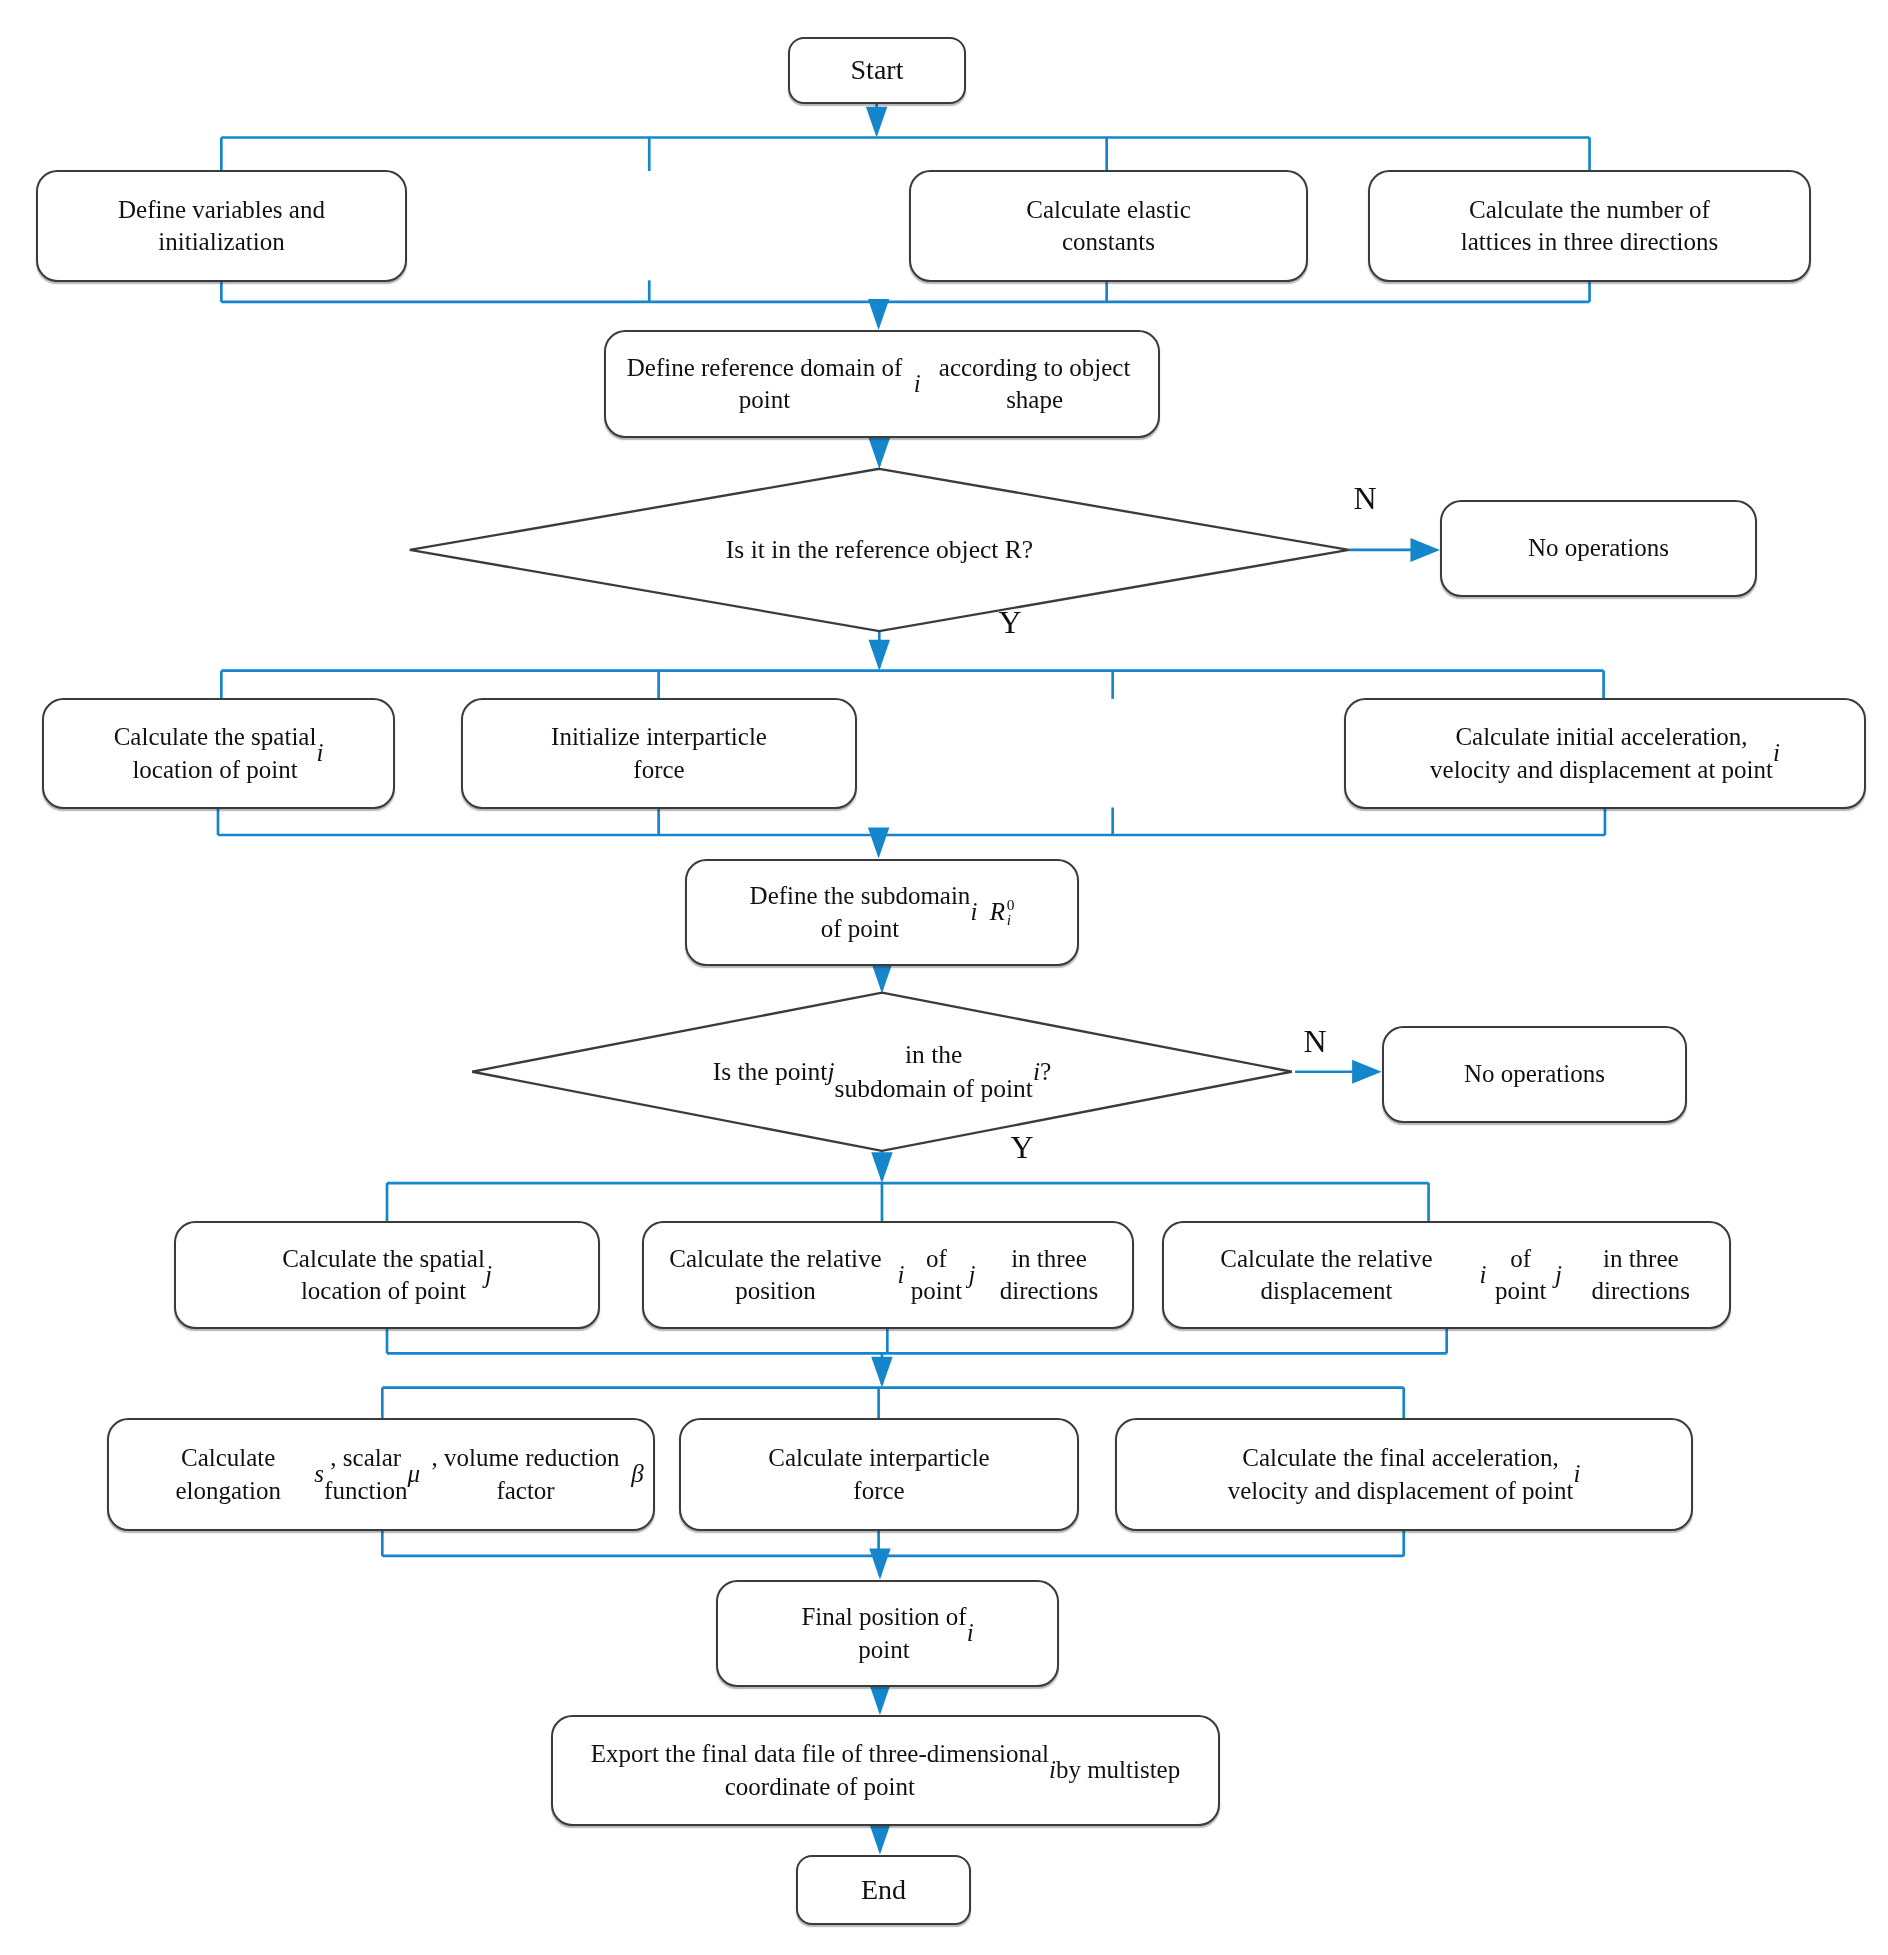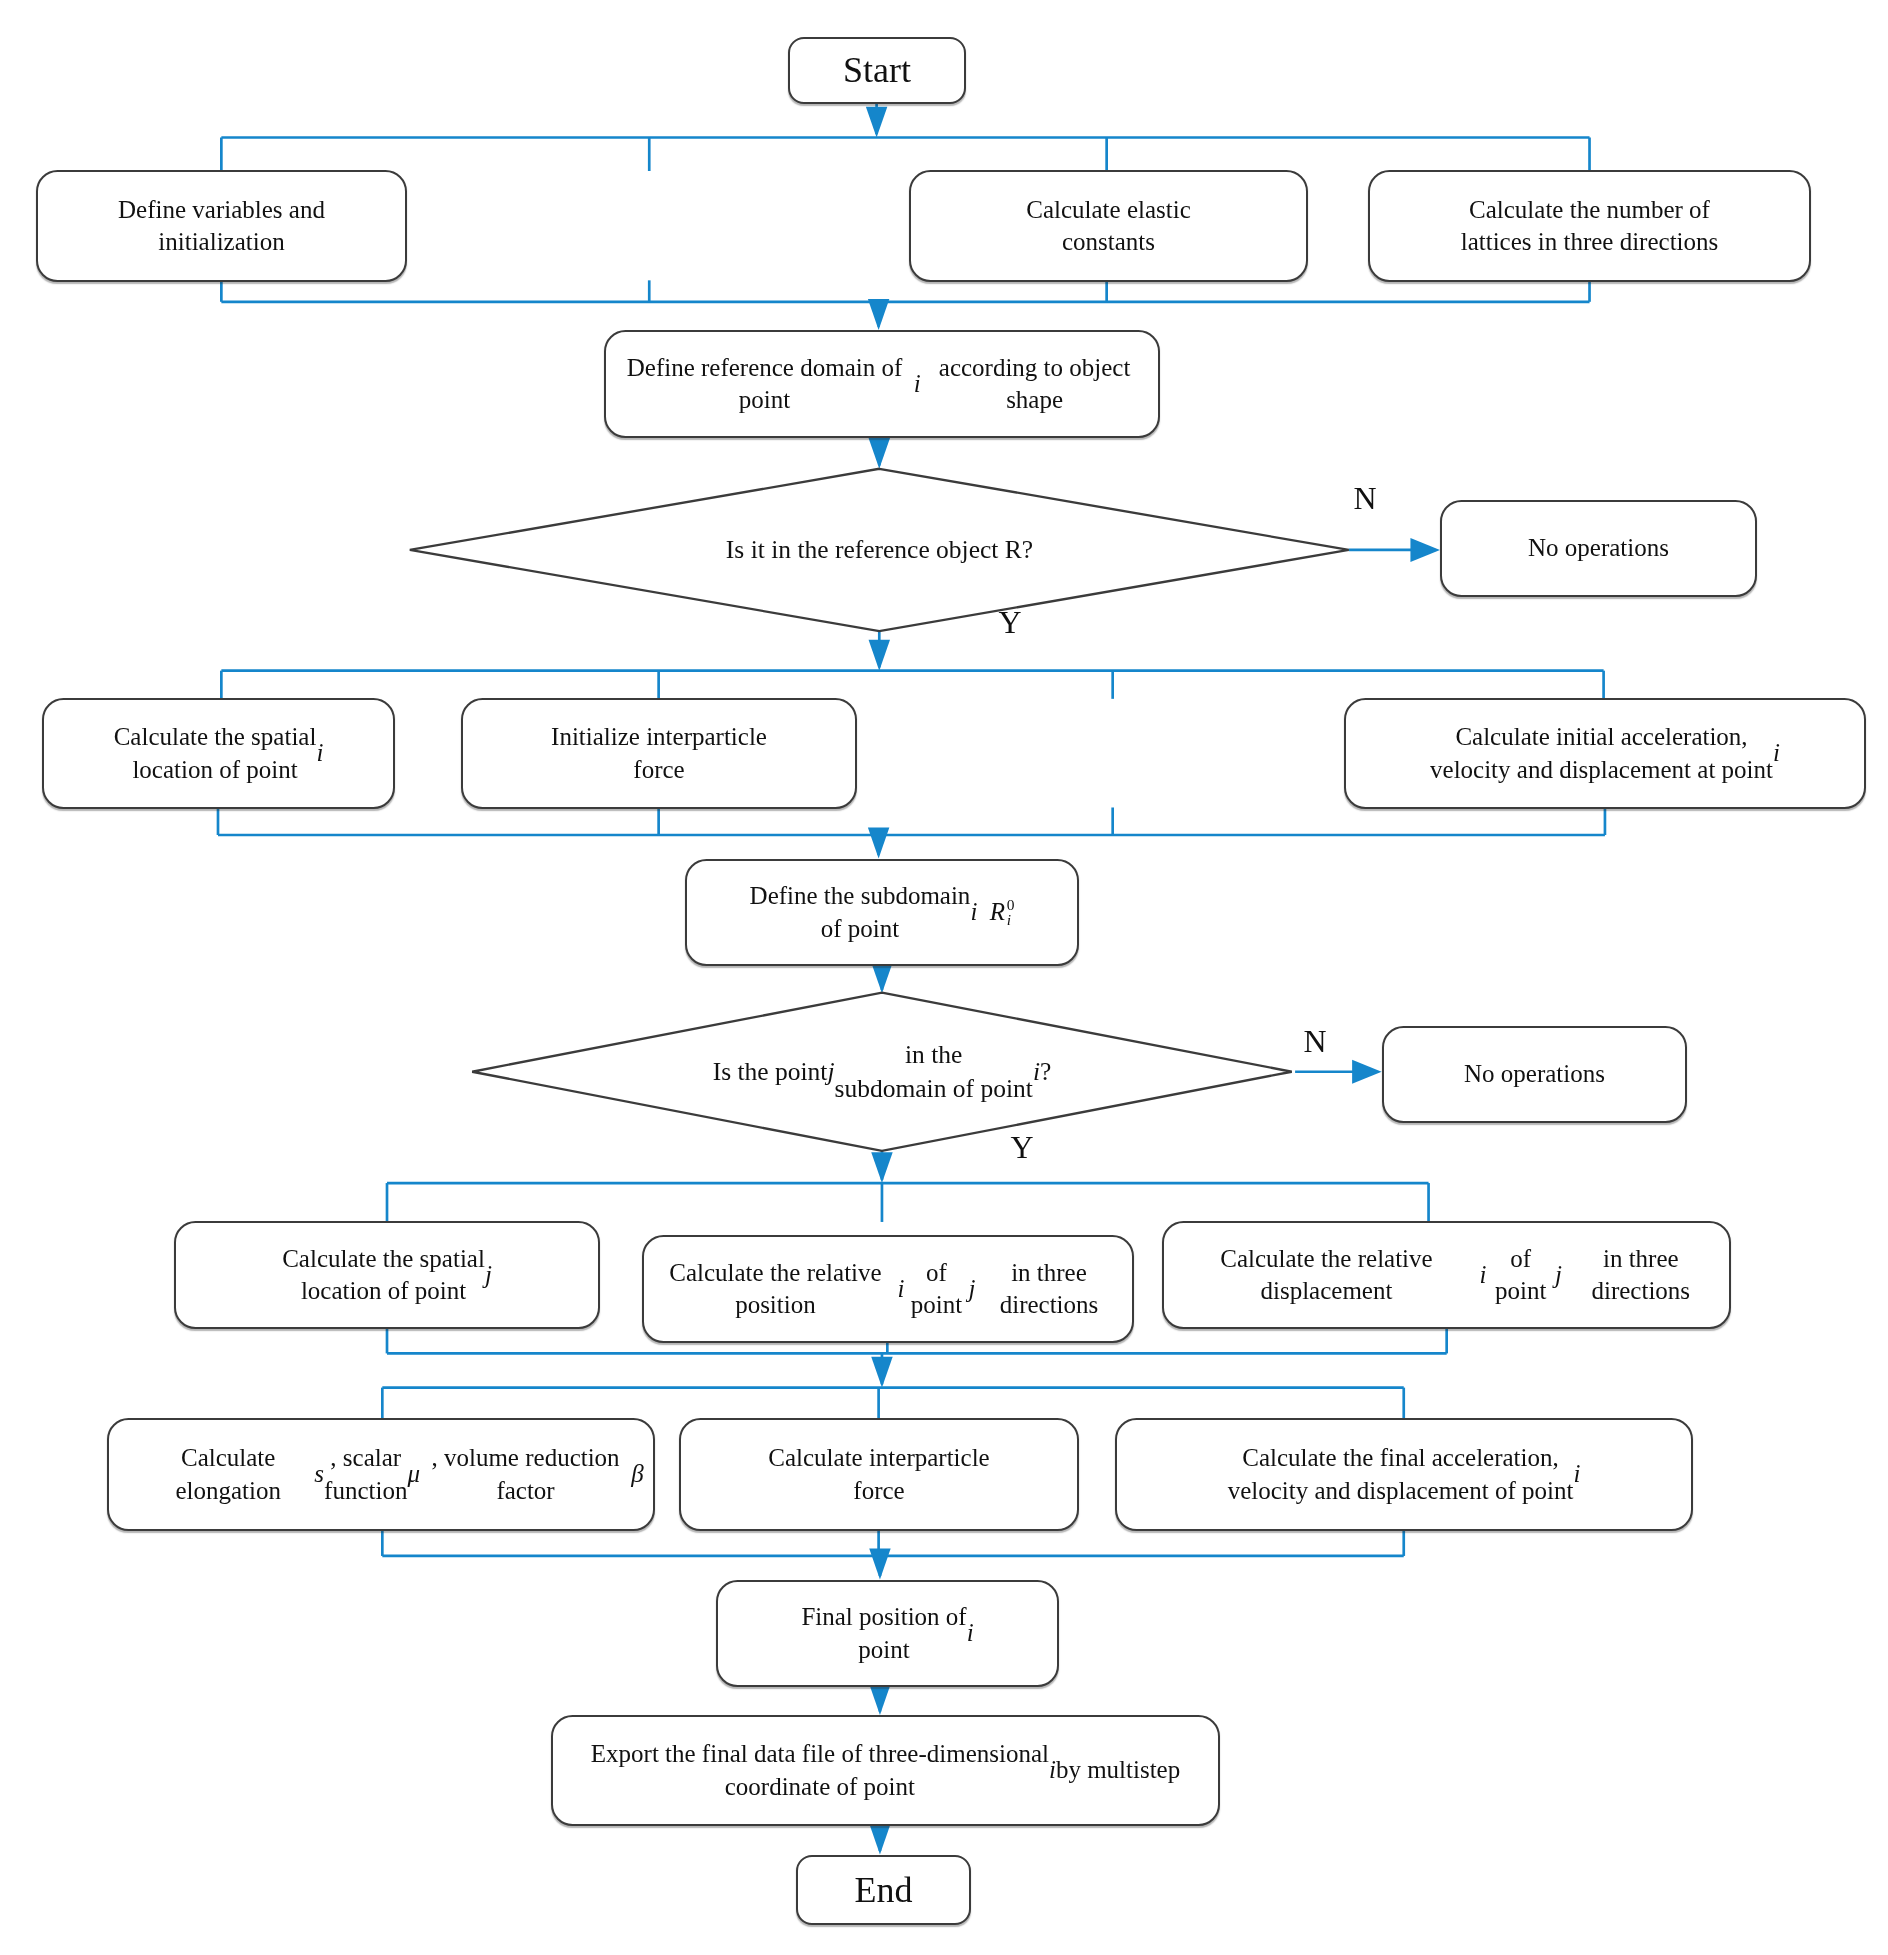--- a/index.html
+++ b/index.html
@@ -15,21 +15,21 @@
     position:absolute;
     display:flex;align-items:center;justify-content:center;
     text-align:center;
     background:#ffffff;
     border:2.7px solid #3b3b3b;
     border-radius:21.5px;
     font-size:25px;line-height:1.3;
     padding:4px 9.4px;box-sizing:border-box;
     box-shadow:0 2px 1.3px -0.7px rgba(40,40,40,.35);
   }
-  .terminator{border-radius:16px;font-size:36px;}
+  .terminator{border-radius:16px;font-size:28px;}
   .dtext{
     position:absolute;
     display:flex;align-items:center;justify-content:center;
     text-align:center;font-size:25.5px;line-height:1.3;
   }
   .edge-label{
     position:absolute;transform:translate(-50%,-50%);
     font-size:32px;color:#111111;
   }
   i{font-style:italic;}
@@ -118,21 +118,21 @@
     <div class="node" style="left: 42px; top: 698px; width: 353px; height: 111px;">Calculate the spatial<br>location of point <i>i</i></div>
     <div class="node" style="left: 461px; top: 698px; width: 396px; height: 111px;">Initialize interparticle<br>force</div>
     <div class="node" style="left: 1344px; top: 698px; width: 522px; height: 111px;">Calculate initial acceleration,<br>velocity and displacement at point <i>i</i></div>
     <div class="node" style="left: 685px; top: 859px; width: 394px; height: 107px;">Define the subdomain<br>of point <i>i</i> <i>R</i><span class="supsub">
         <span>0</span>
         <span><i>i</i></span>
       </span></div>
     <div class="dtext" style="left: 627px; top: 1008px; width: 510px; height: 127px;">Is the point <i>j</i> in the<br>subdomain of point <i>i</i>?</div>
     <div class="node" style="left: 1382px; top: 1026px; width: 305px; height: 97px;">No operations</div>
     <div class="node" style="left: 174px; top: 1221px; width: 426px; height: 108px;">Calculate the spatial<br>location of point <i>j</i></div>
-    <div class="node" style="left: 642px; top: 1221px; width: 492px; height: 108px; margin-top: 14px;">Calculate the relative position<br><i>i</i> of point <i>j</i> in three directions</div>
+    <div class="node" style="left: 642px; top: 1221px; width: 492px; height: 108px;">Calculate the relative position<br><i>i</i> of point <i>j</i> in three directions</div>
     <div class="node" style="left: 1162px; top: 1221px; width: 569px; height: 108px;">Calculate the relative displacement<br><i>i</i> of point <i>j</i> in three directions</div>
     <div class="node" style="left: 107px; top: 1418px; width: 548px; height: 113px; padding-left: 33px;">Calculate elongation <i>s</i>, scalar<br>function <i>μ</i>, volume reduction factor <i>β</i></div>
     <div class="node" style="left: 679px; top: 1418px; width: 400px; height: 113px;">Calculate interparticle<br>force</div>
     <div class="node" style="left: 1115px; top: 1418px; width: 578px; height: 113px;">Calculate the final acceleration,<br>velocity and displacement of point <i>i</i></div>
     <div class="node" style="left: 716px; top: 1580px; width: 343px; height: 107px;">Final position of<br>point <i>i</i></div>
     <div class="node" style="left: 551px; top: 1715px; width: 669px; height: 111px;">Export the final data file of three-dimensional<br>coordinate of point <i>i</i> by multistep</div>
     <div class="node terminator" style="left: 796px; top: 1855px; width: 175px; height: 70px;">End</div>
     <div class="edge-label" style="left: 1365px; top: 498px;">N</div>
     <div class="edge-label" style="left: 1010px; top: 622px;">Y</div>
     <div class="edge-label" style="left: 1315px; top: 1041px;">N</div>

